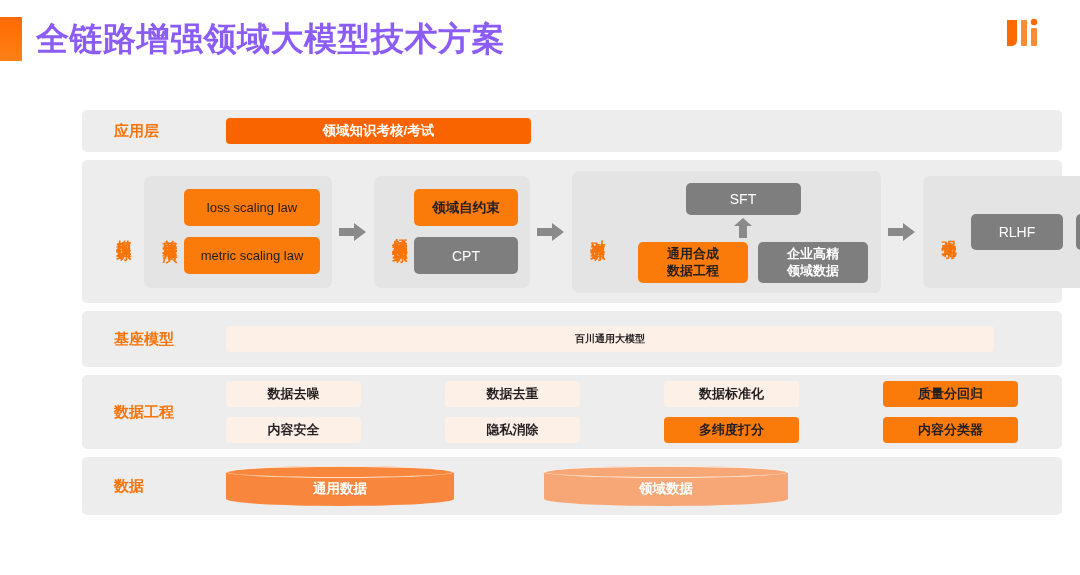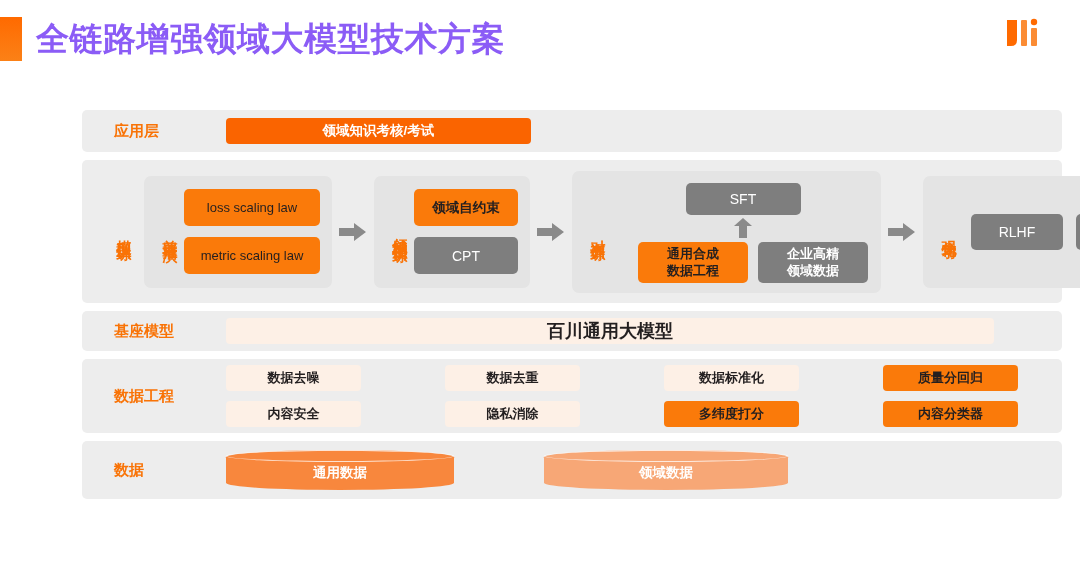--- a/index.html
+++ b/index.html
@@ -165,30 +165,30 @@
     font-size: 13px; font-weight: bold;
     line-height: 1.32;
     flex-direction: column;
   }
 
   .panel-rl { height: 112px; padding: 0 12px 0 4px; }
   .rl-boxes { display: flex; gap: 13px; margin-left: 8px; }
   .rl-boxes .box { width: 92px; height: 36px; font-size: 14px; }
 
   
-  .row-base { height: 40px; padding: 0 14px; font-family: Liberation Serif, serif; }
+  .row-base { height: 56px; padding: 0 14px; font-family: Liberation Serif, serif; }
   .row-base .row-label { width: 112px; padding-left: 18px; }
   .base-bar {
     flex: 1;
     margin-left: 18px; margin-right: 54px;
     height: 26px;
     background: #FDF0E6;
     border-radius: 4px;
     display: flex; align-items: center; justify-content: center;
-    font-size: 18px; font-weight: bold; color: #231f20;
+    font-size: 10px; font-weight: bold; color: #231f20;
   }
 
   
   .row-de { height: 74px; padding: 0 14px; }
   .row-de .row-label { width: 112px; padding-left: 18px; }
   .de-grid {
     display: grid;
     grid-template-columns: repeat(4, 135px);
     column-gap: 84px;
     row-gap: 10px;

